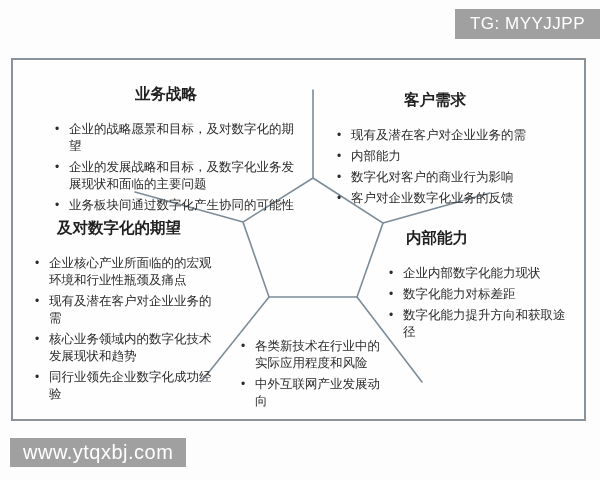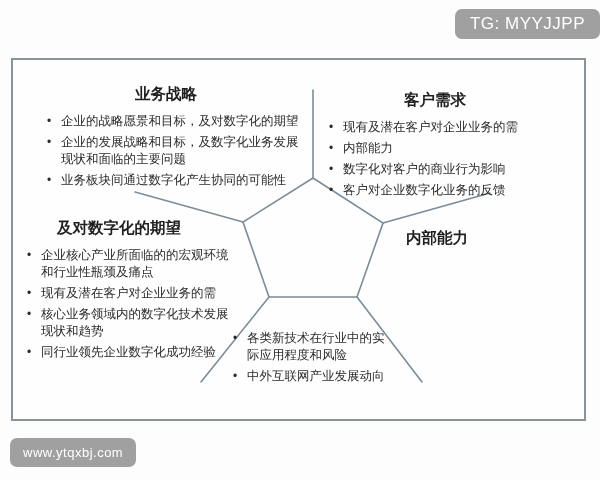--- a/index.html
+++ b/index.html
@@ -5,36 +5,36 @@
   html,body{margin:0;padding:0;background:#fdfdfd;}
   .canvas{
     position:relative;width:600px;height:480px;overflow:hidden;
     background:#fdfdfd;
     font-family:"Liberation Sans","DejaVu Sans",sans-serif;
     color:#2b2b2b;
   }
   .badge{
     position:absolute;background:#a0a0a0;color:#ffffff;
     font-size:17px;letter-spacing:0.5px;
-    display:flex;align-items:center;justify-content:center;border-radius:7px;
+    display:flex;align-items:center;justify-content:center;
   }
   .tg-badge{top:9px;right:0;height:30px;padding:0 15px;}
-  .wm-badge{left:10px;top:438px;height:29px;padding:0 13px;font-size:13px;text-align:right;}
+  .wm-badge{left:10px;top:438px;height:29px;padding:0 13px;font-size:20px;text-align:right;}
   .frame{
     position:absolute;left:11px;top:58px;width:571px;height:359px;
     border:2px solid #8b939a;background:#fefefe;
   }
   .diagram-svg{position:absolute;left:0;top:0;pointer-events:none;}
   .section{position:absolute;}
   .sec-title{
     font-weight:bold;font-size:15.5px;color:#1f1f1f;
     margin:0 16px 5px 0;text-align:center;
   }
   .sec-title.left-pad{text-align:left;padding-left:36px;}
-  ul.bullets{list-style:none;margin:8px;padding:0;font-size:12.5px;line-height:17px;}
+  ul.bullets{list-style:none;margin:16px;padding:0;font-size:12.5px;line-height:17px;}
   ul.bullets li{position:relative;padding-left:17px;margin-bottom:4px;}
   ul.bullets li::before{
     content:"\2022";position:absolute;left:3px;top:0;
     font-size:12px;color:#2b2b2b;
   }
   .sec-business{left:36px;top:84px;width:276px;}
   .sec-customer{left:318px;top:90px;width:250px;}
   .sec-industry{left:16px;top:218px;width:222px;}
   .sec-internal{left:370px;top:228px;width:212px;}
   .sec-tech{left:222px;top:322px;width:176px;}
@@ -83,20 +83,25 @@
     <ul class="bullets">
       <li>企业核心产业所面临的的宏观环境和行业性瓶颈及痛点</li>
       <li>现有及潜在客户对企业业务的需</li>
       <li>核心业务领域内的数字化技术发展现状和趋势</li>
       <li>同行业领先企业数字化成功经验</li>
     </ul>
   </div>
 
   <div class="section sec-internal">
     <div class="sec-title left-pad">内部能力</div>
+    <ul class="bullets">
+      <li>企业内部数字化能力现状</li>
+      <li>数字化能力对标差距</li>
+      <li>数字化能力提升方向和获取途径</li>
+    </ul>
   </div>
 
   <div class="section sec-tech">
     <ul class="bullets">
       <li>各类新技术在行业中的实际应用程度和风险</li>
       <li>中外互联网产业发展动向</li>
     </ul>
   </div>
 
   <div class="badge wm-badge">www.ytqxbj.com</div>

